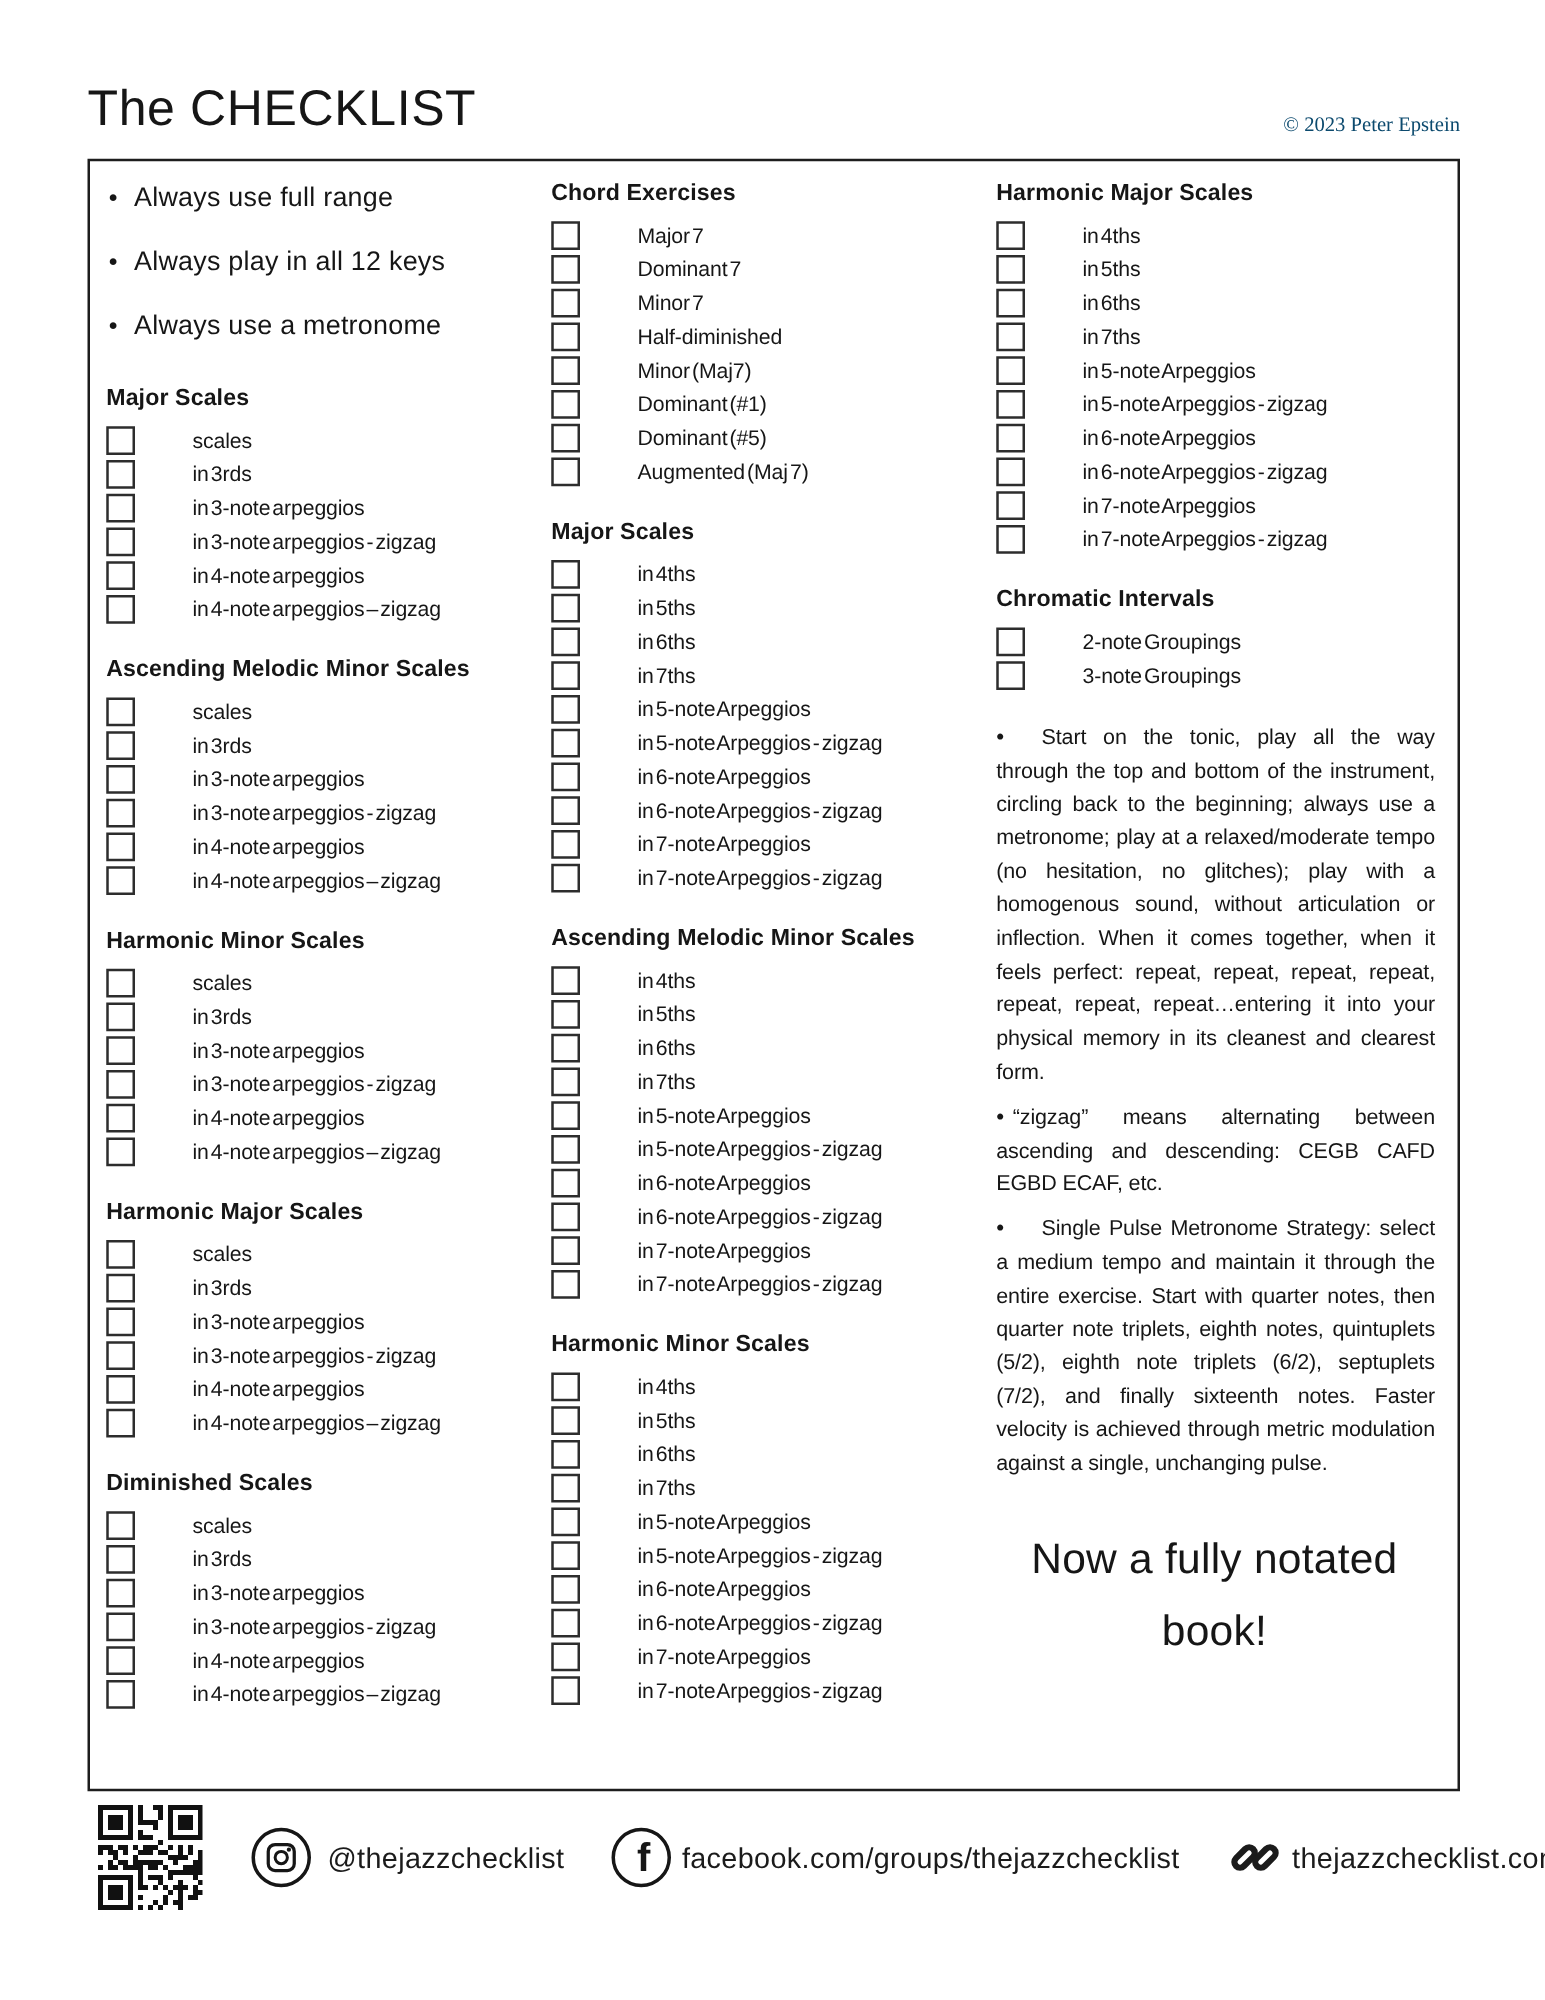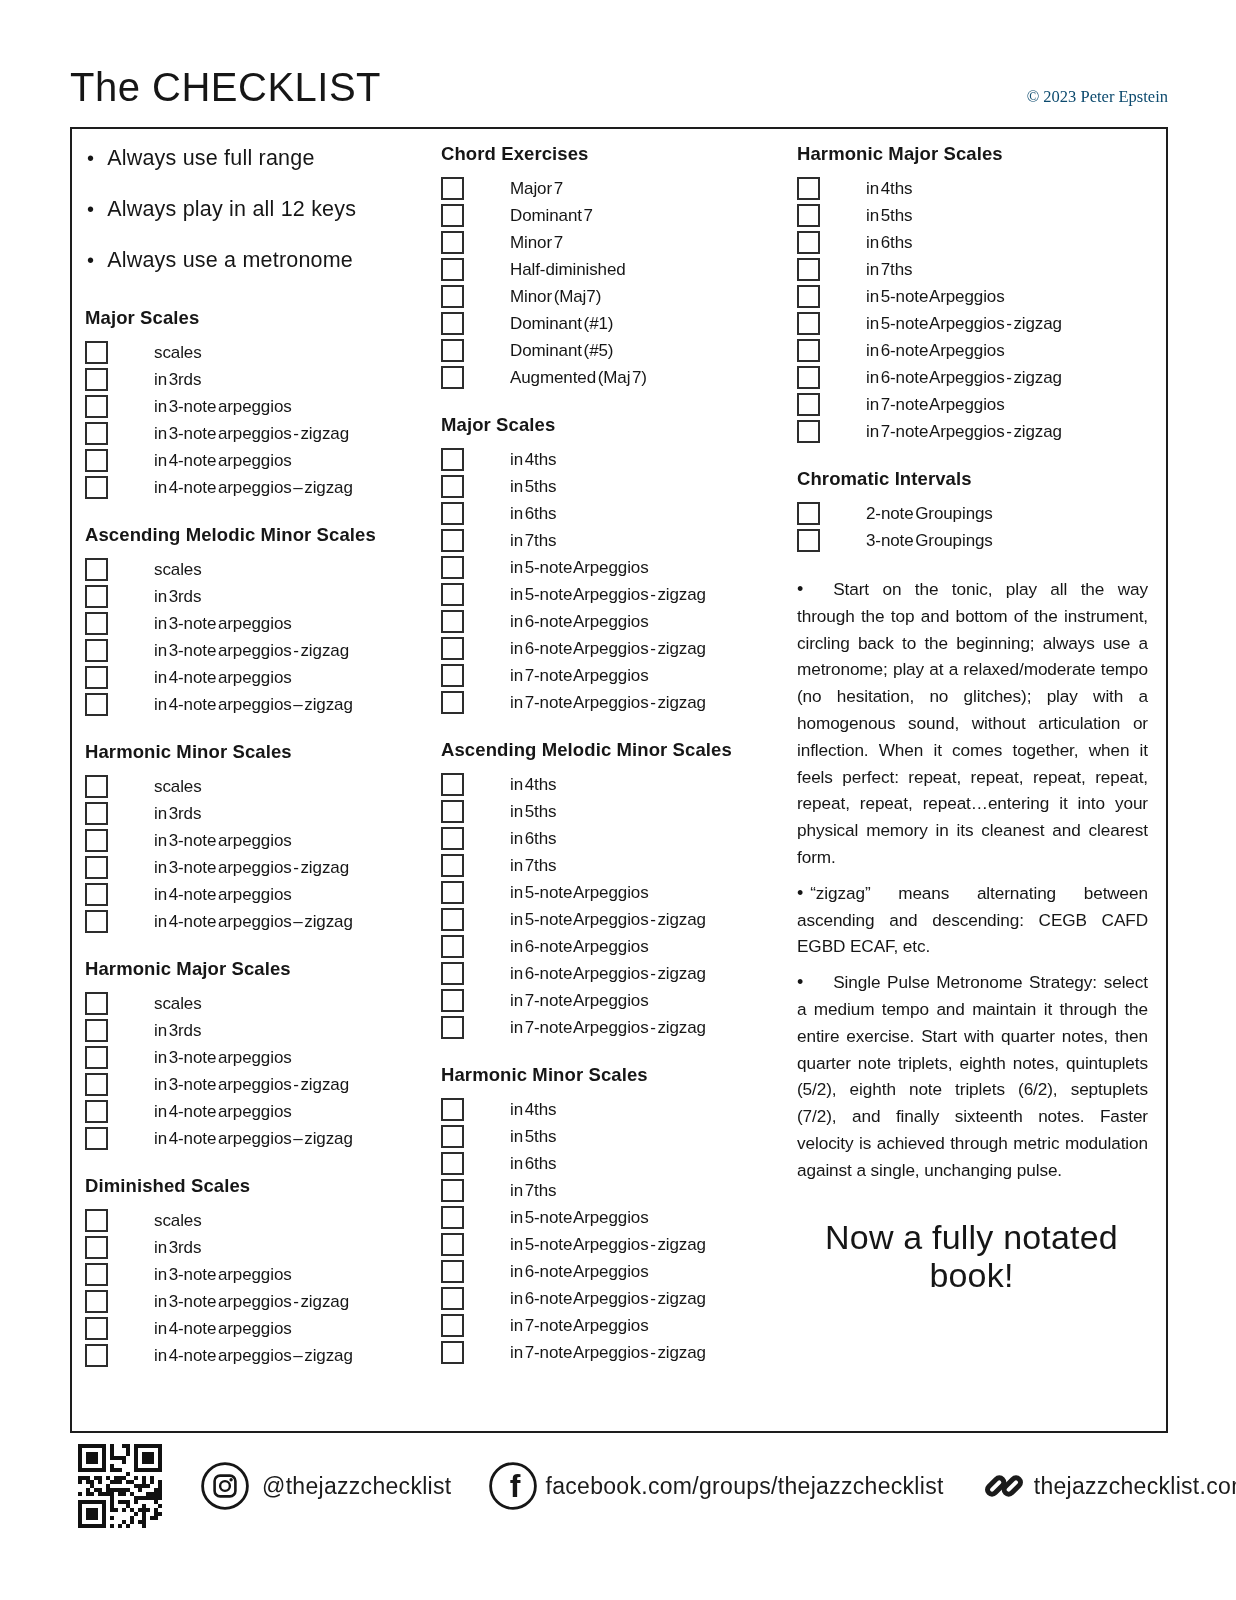--- a/index.html
+++ b/index.html
@@ -3,21 +3,21 @@
 <meta charset="utf-8">
 <style>
   html,body{margin:0;padding:0;}
   body{
     width:1236px;height:1600px;background:#ffffff;
     font-family:"Liberation Sans",sans-serif;color:#161616;
   }
   .page{position:relative;width:1236px;height:1600px;overflow:hidden;background:#fff;}
 
   
-  .hdr{position:absolute;left:70px;top:64px;width:1098px;display:flex;justify-content:space-between;align-items:center;gap:48px;}
+  .hdr{position:absolute;left:70px;top:64px;width:1098px;display:flex;justify-content:space-between;align-items:flex-end;gap:48px;}
   .title{font-size:40px;font-weight:400;letter-spacing:.5px;line-height:46px;margin:0;}
   .copyright{font-family:"Liberation Serif",serif;font-size:16.5px;margin-top:20px;color:#0c4a6e;}
 
   
   .box{
     position:absolute;left:70px;top:127px;width:1098px;height:1306px;
     border:2px solid #1d1d1d;box-sizing:border-box;
     display:grid;grid-template-columns:356px 356px 1fr;
     padding:13px 12px 0 13px;background:#fff;
   }
@@ -35,21 +35,21 @@
   .checkbox{width:23px;height:23px;border:2.5px solid #2d2d2d;box-sizing:border-box;flex:none;background:#fff;}
   .check-label{margin-left:46px;font-size:17px;letter-spacing:-.1px;word-spacing:-3px;white-space:nowrap;line-height:23px;}
 
   
   .notes{margin-top:0;}
   .para{font-size:17.2px;line-height:26.8px;text-align:justify;margin:0 6px 9px 0;letter-spacing:-.1px;}
   .para .pbullet{font-size:18px;}
   .para.wide .pbullet{margin-right:30px;}
   .para.narrow .pbullet{margin-right:7px;}
 
-  .big-note{margin:34px 10px 0 2px;font-size:34px;line-height:38px;text-align:center;font-weight:500;letter-spacing:.2px;}
+  .big-note{margin:34px 10px 0 2px;font-size:34px;line-height:58px;text-align:center;font-weight:500;letter-spacing:.2px;}
 
   
   .footer{position:absolute;left:78px;top:1444px;width:1086px;display:flex;align-items:center;}
   .qr{flex:none;width:84px;height:84px;}
   .social{display:flex;align-items:center;}
   .social .txt{font-size:23px;letter-spacing:.3px;word-spacing:-2px;color:#1b1b1b;white-space:nowrap;}
   .social svg{flex:none;}
   .s-ig{margin-left:38px;}
   .s-fb{margin-left:36px;}
   .s-link{margin-left:40px;}

